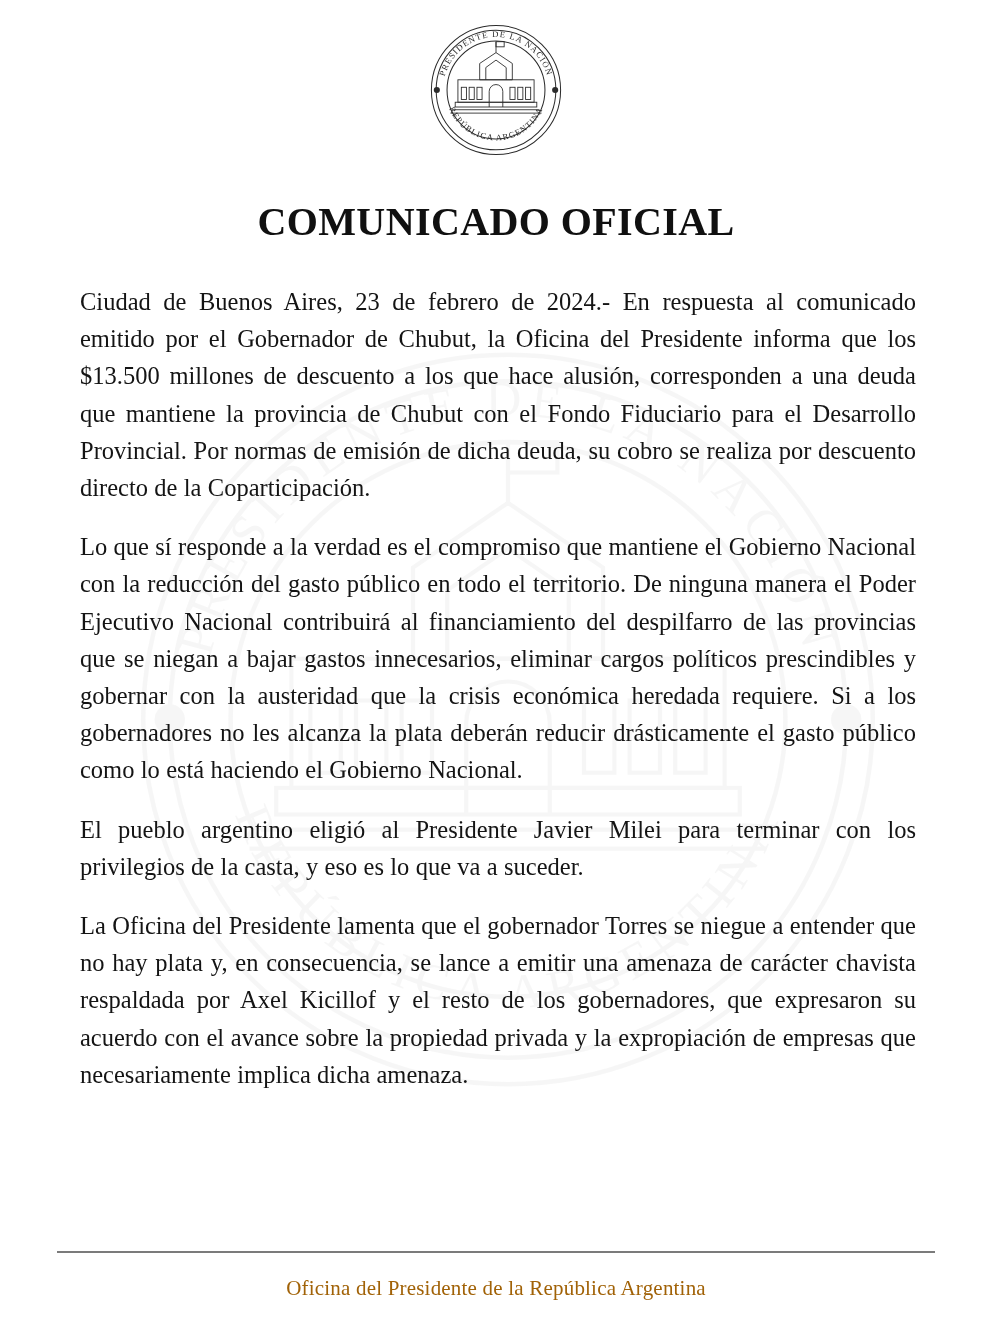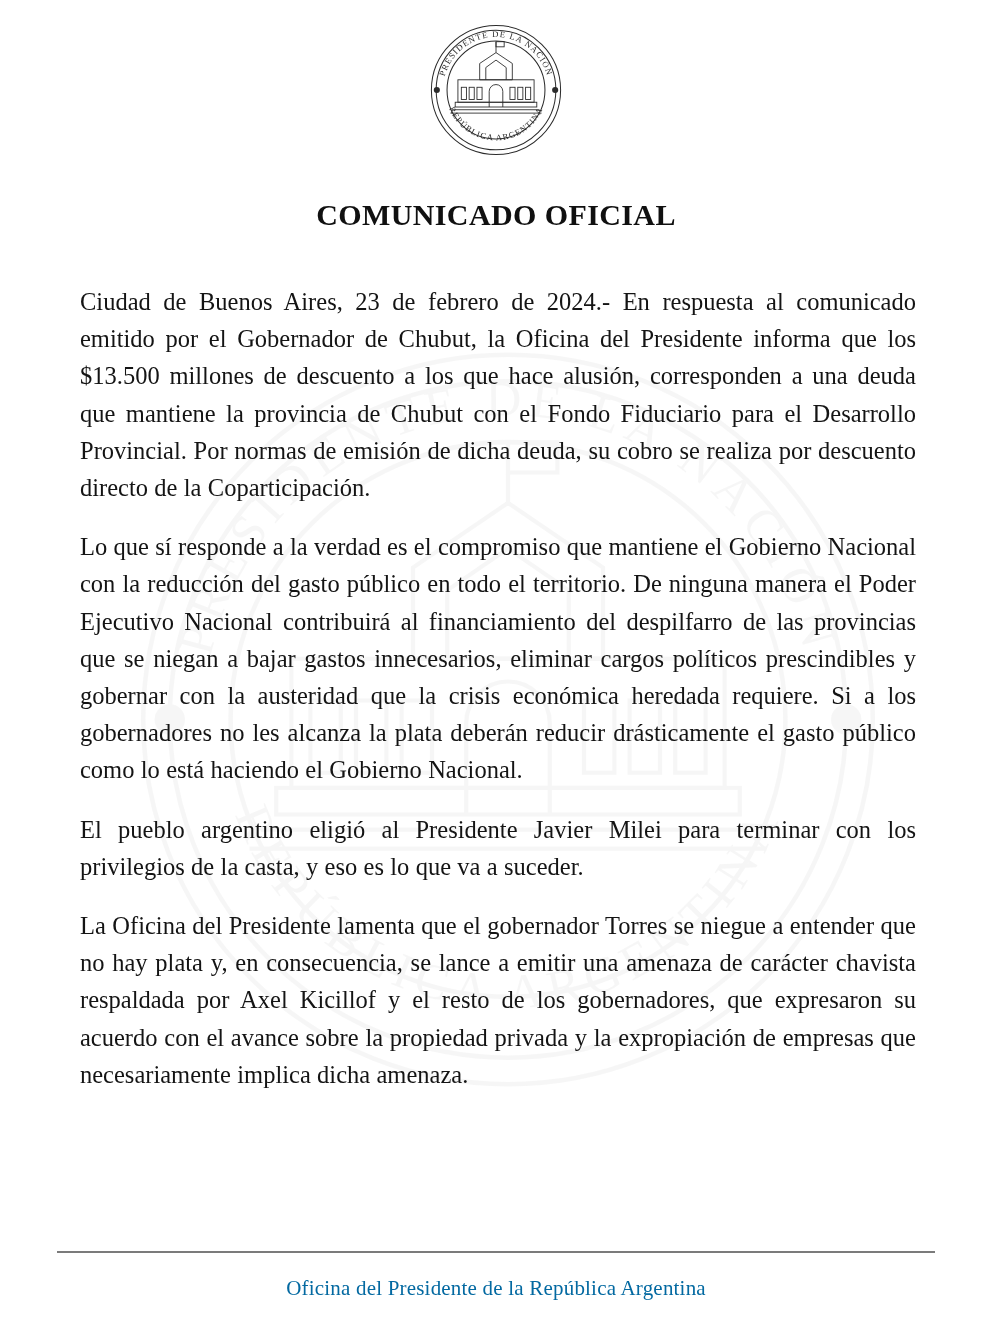--- a/index.html
+++ b/index.html
@@ -45,21 +45,21 @@
     display: inline-block;
   }
 
   
   .doc-title {
     position: absolute;
     left: 0;
     top: 198px;
     width: 992px;
     text-align: center;
-    font-size: 30px;
+    font-size: 40px;
     font-weight: bold;
     letter-spacing: 0.4px;
     color: #101010;
     z-index: 2;
   }
 
   
   .body-block {
     position: absolute;
     left: 80px;
@@ -88,21 +88,21 @@
     background: #7b7b7b;
     z-index: 2;
   }
   .footer-text {
     position: absolute;
     left: 0;
     top: 1276px;
     width: 992px;
     text-align: center;
     font-size: 21px;
-    color: #0369a1;
+    color: #a16207;
     letter-spacing: 0.2px;
     z-index: 2;
   }
 </style>
 </head>
 <body>
 
 <div class="page">
 
   <div class="watermark">

